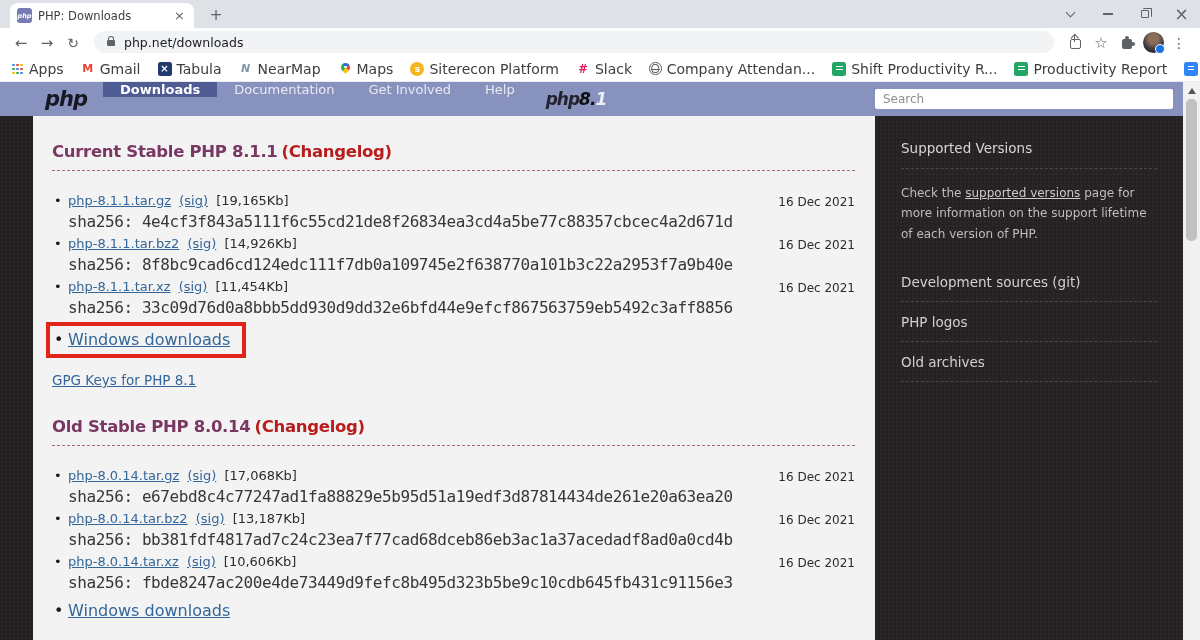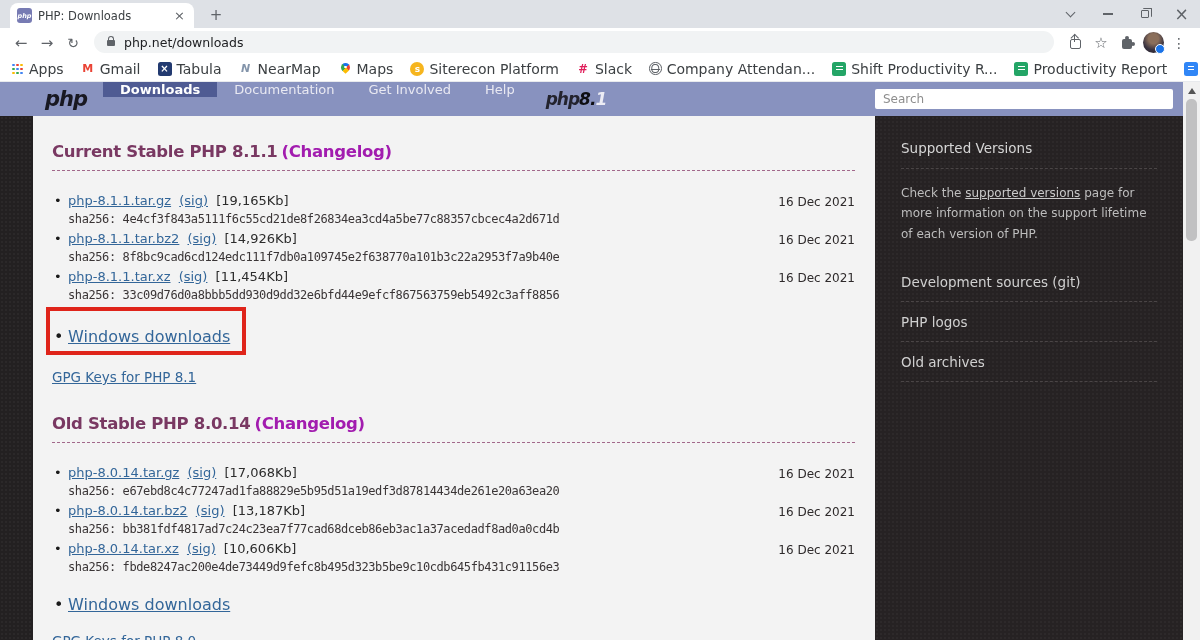--- a/index.html
+++ b/index.html
@@ -101,32 +101,32 @@
 
   
   .main { position:absolute; top:116px; left:0; width:1183px; height:524px; display:flex;
           background-color:#232021;
           background-image:radial-gradient(rgba(255,255,255,0.035) 1px, transparent 1px); background-size:4px 4px; }
   .content-panel { margin-left:33px; width:842px; background:#f3f3f3; padding:26px 20px 0 19px; overflow:hidden; }
 
   .dl-section + .dl-section { margin-top:28px; }
   .sec-heading { font-size:16.5px; font-weight:bold; color:#793862; padding-bottom:9px;
                  border-bottom:1px dashed #a2688b; letter-spacing:-0.3px; }
-  .changelog-link { color:#a21caf; margin-left:4px; text-decoration:none; }
+  .changelog-link { color:#b91c1c; margin-left:4px; text-decoration:none; }
   .dl-list { margin-top:22px; }
   .dl-item { margin-bottom:5px; }
   .dl-row { position:relative; padding-left:16px; font-size:13px; color:#2c2c2c; line-height:16px; }
   .dl-row::before { content:"•"; position:absolute; left:2px; color:#1a1a1a; }
   .file-link, .sig-link { color:#336699; text-decoration:underline; margin-right:4px; }
   .size { color:#2c2c2c; }
   .date { position:absolute; right:0; top:1px; font-size:12px; color:#2e2a2b; }
-  .sha { padding-left:16px; font-family:"DejaVu Sans Mono","Liberation Mono",monospace; font-size:12px;
+  .sha { padding-left:16px; font-family:"DejaVu Sans Mono","Liberation Mono",monospace; font-size:16px;
          color:#3a3536; margin-top:3px; letter-spacing:-0.4px; white-space:nowrap; }
   .win-item { margin:2px 0 2px; }
-  .win-wrap { display:inline-block; position:relative; padding:16px 12px 5px 16px; }
+  .win-wrap { display:inline-block; position:relative; padding:4px 12px 5px 16px; }
   .win-wrap::before { content:"•"; position:absolute; left:2px; color:#1a1a1a; }
   .win-wrap.highlight { border:4px solid #df241a; margin-left:-6px; padding-left:18px; }
   .win-wrap.highlight::before { left:4px; }
   .win-wrap .file-link { margin-right:0; }
   .gpg-link { display:inline-block; margin-top:12px; color:#336699; text-decoration:underline; font-size:13.5px; }
 
   
   .sidebar { width:308px; background-color:#262223;
              background-image:radial-gradient(rgba(255,255,255,0.03) 1px, transparent 1px); background-size:4px 4px;
              padding:24px 26px; color:#c9c9c9; }

